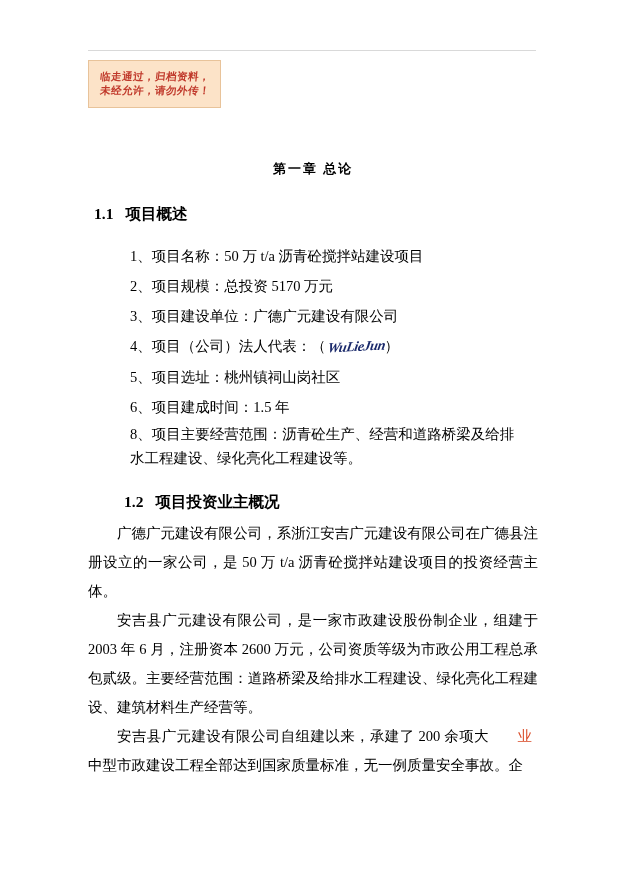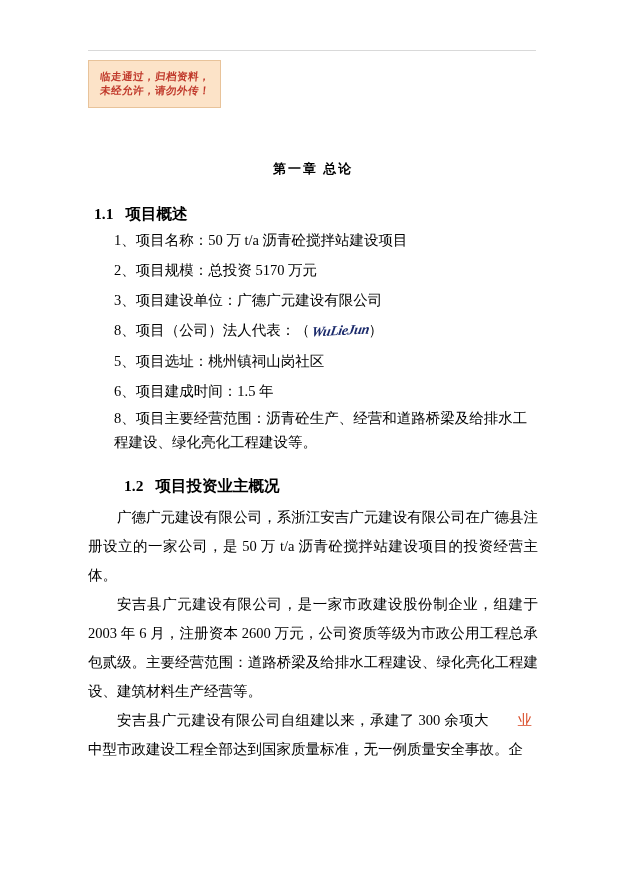--- a/index.html
+++ b/index.html
@@ -77,21 +77,21 @@
   }
   h2.section.indent2 {
     padding-left: 36px;
     margin-top: 22px;
   }
   .sec-num {
     margin-right: 12px;
   }
   ol.items {
     list-style: none;
-    margin: 0;
+    margin: 16px;
     padding: 0;
   }
   ol.items li {
     font-size: 14.5px;
     line-height: 30px;
     padding-left: 26px;
     white-space: nowrap;
   }
   ol.items li.wrap {
     white-space: normal;
@@ -150,31 +150,31 @@
 
     <h2 class="section indent1">
       <span class="sec-num">1.1</span><span>项目概述</span>
     </h2>
 
     <ol class="items item-block">
       <li>1、项目名称：50 万 t/a 沥青砼搅拌站建设项目</li>
       <li>2、项目规模：总投资 5170 万元</li>
       <li>3、项目建设单位：广德广元建设有限公司</li>
       <li>
-        <span>8、项目（公司）法人代表：（</span><span class="sig">WuLieJun</span><span>）</span>
+        <span>4、项目（公司）法人代表：（</span><span class="sig">WuLieJun</span><span>）</span>
       </li>
       <li>5、项目选址：桃州镇祠山岗社区</li>
       <li>6、项目建成时间：1.5 年</li>
       <li class="wrap">8、项目主要经营范围：沥青砼生产、经营和道路桥梁及给排水工程建设、绿化亮化工程建设等。</li>
     </ol>
 
     <h2 class="section indent2">
       <span class="sec-num">1.2</span><span>项目投资业主概况</span>
     </h2>
 
     <p class="para first">广德广元建设有限公司，系浙江安吉广元建设有限公司在广德县注册设立的一家公司，是 50 万 t/a 沥青砼搅拌站建设项目的投资经营主体。</p>
     <p class="para">安吉县广元建设有限公司，是一家市政建设股份制企业，组建于 2003 年 6 月，注册资本 2600 万元，公司资质等级为市政公用工程总承包贰级。主要经营范围：道路桥梁及给排水工程建设、绿化亮化工程建设、建筑材料生产经营等。</p>
     <p class="para last-line">
-      <span class="redmark">业</span><span>安吉县广元建设有限公司自组建以来，承建了 300 余项大中型市政建设工程全部达到国家质量标准，无一例质量安全事故。企</span>
+      <span class="redmark">业</span><span>安吉县广元建设有限公司自组建以来，承建了 200 余项大中型市政建设工程全部达到国家质量标准，无一例质量安全事故。企</span>
     </p>
 
   </div>
 </div>
 
 </body></html>

